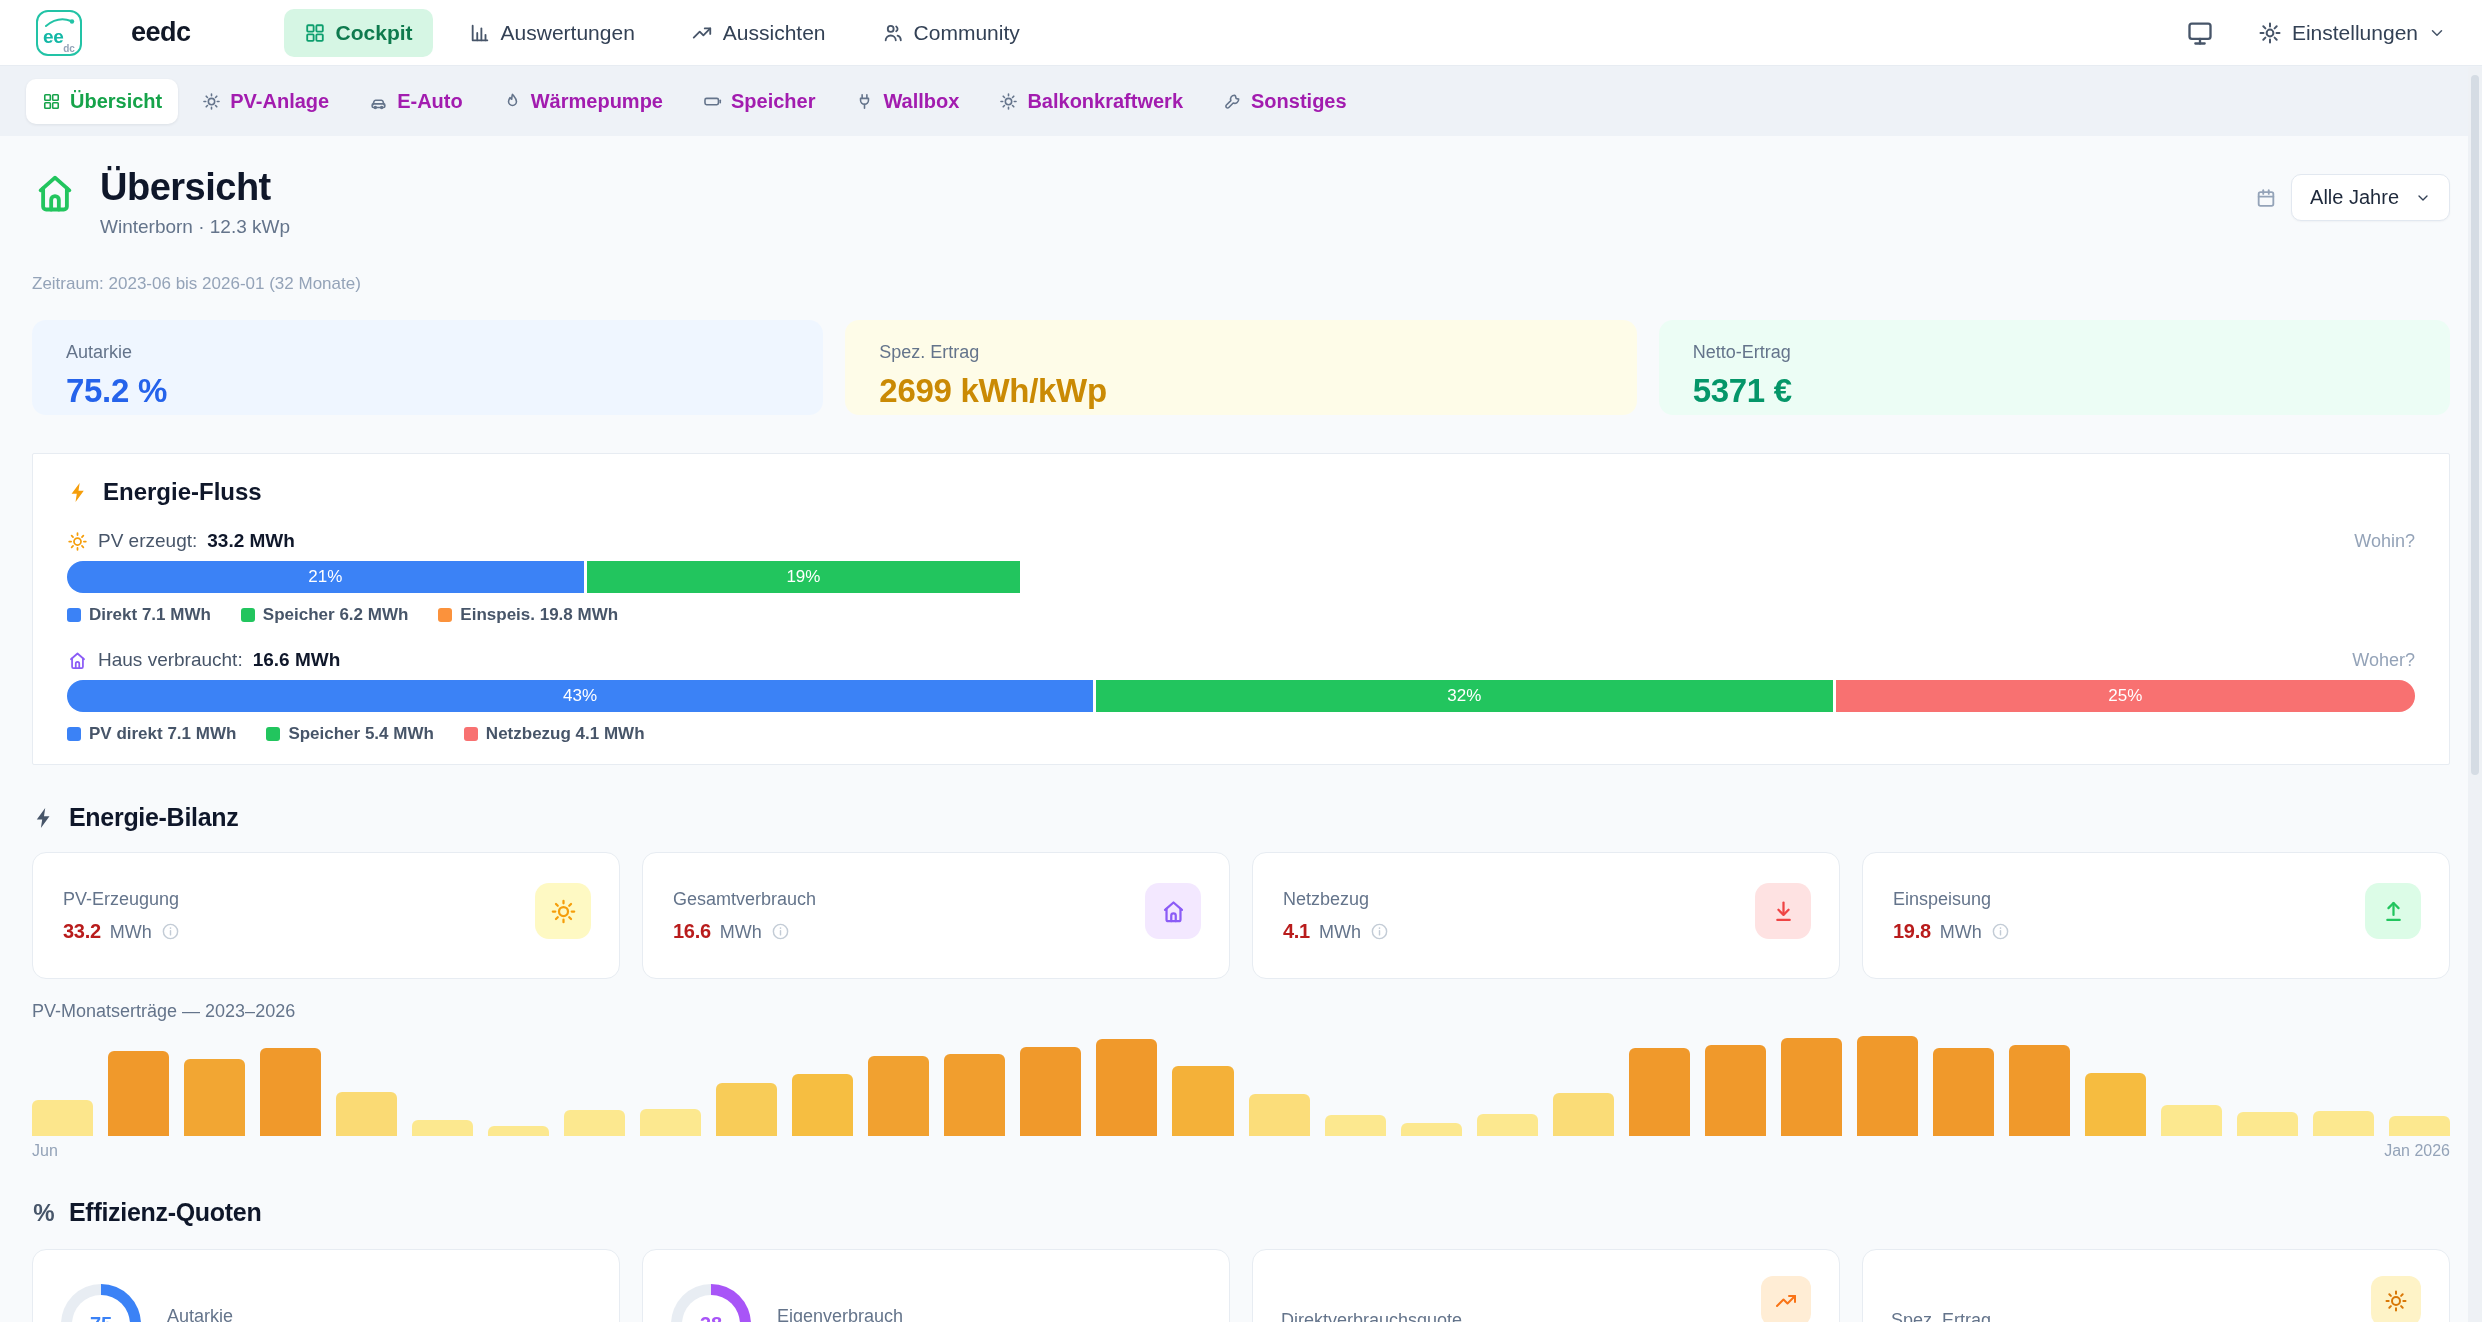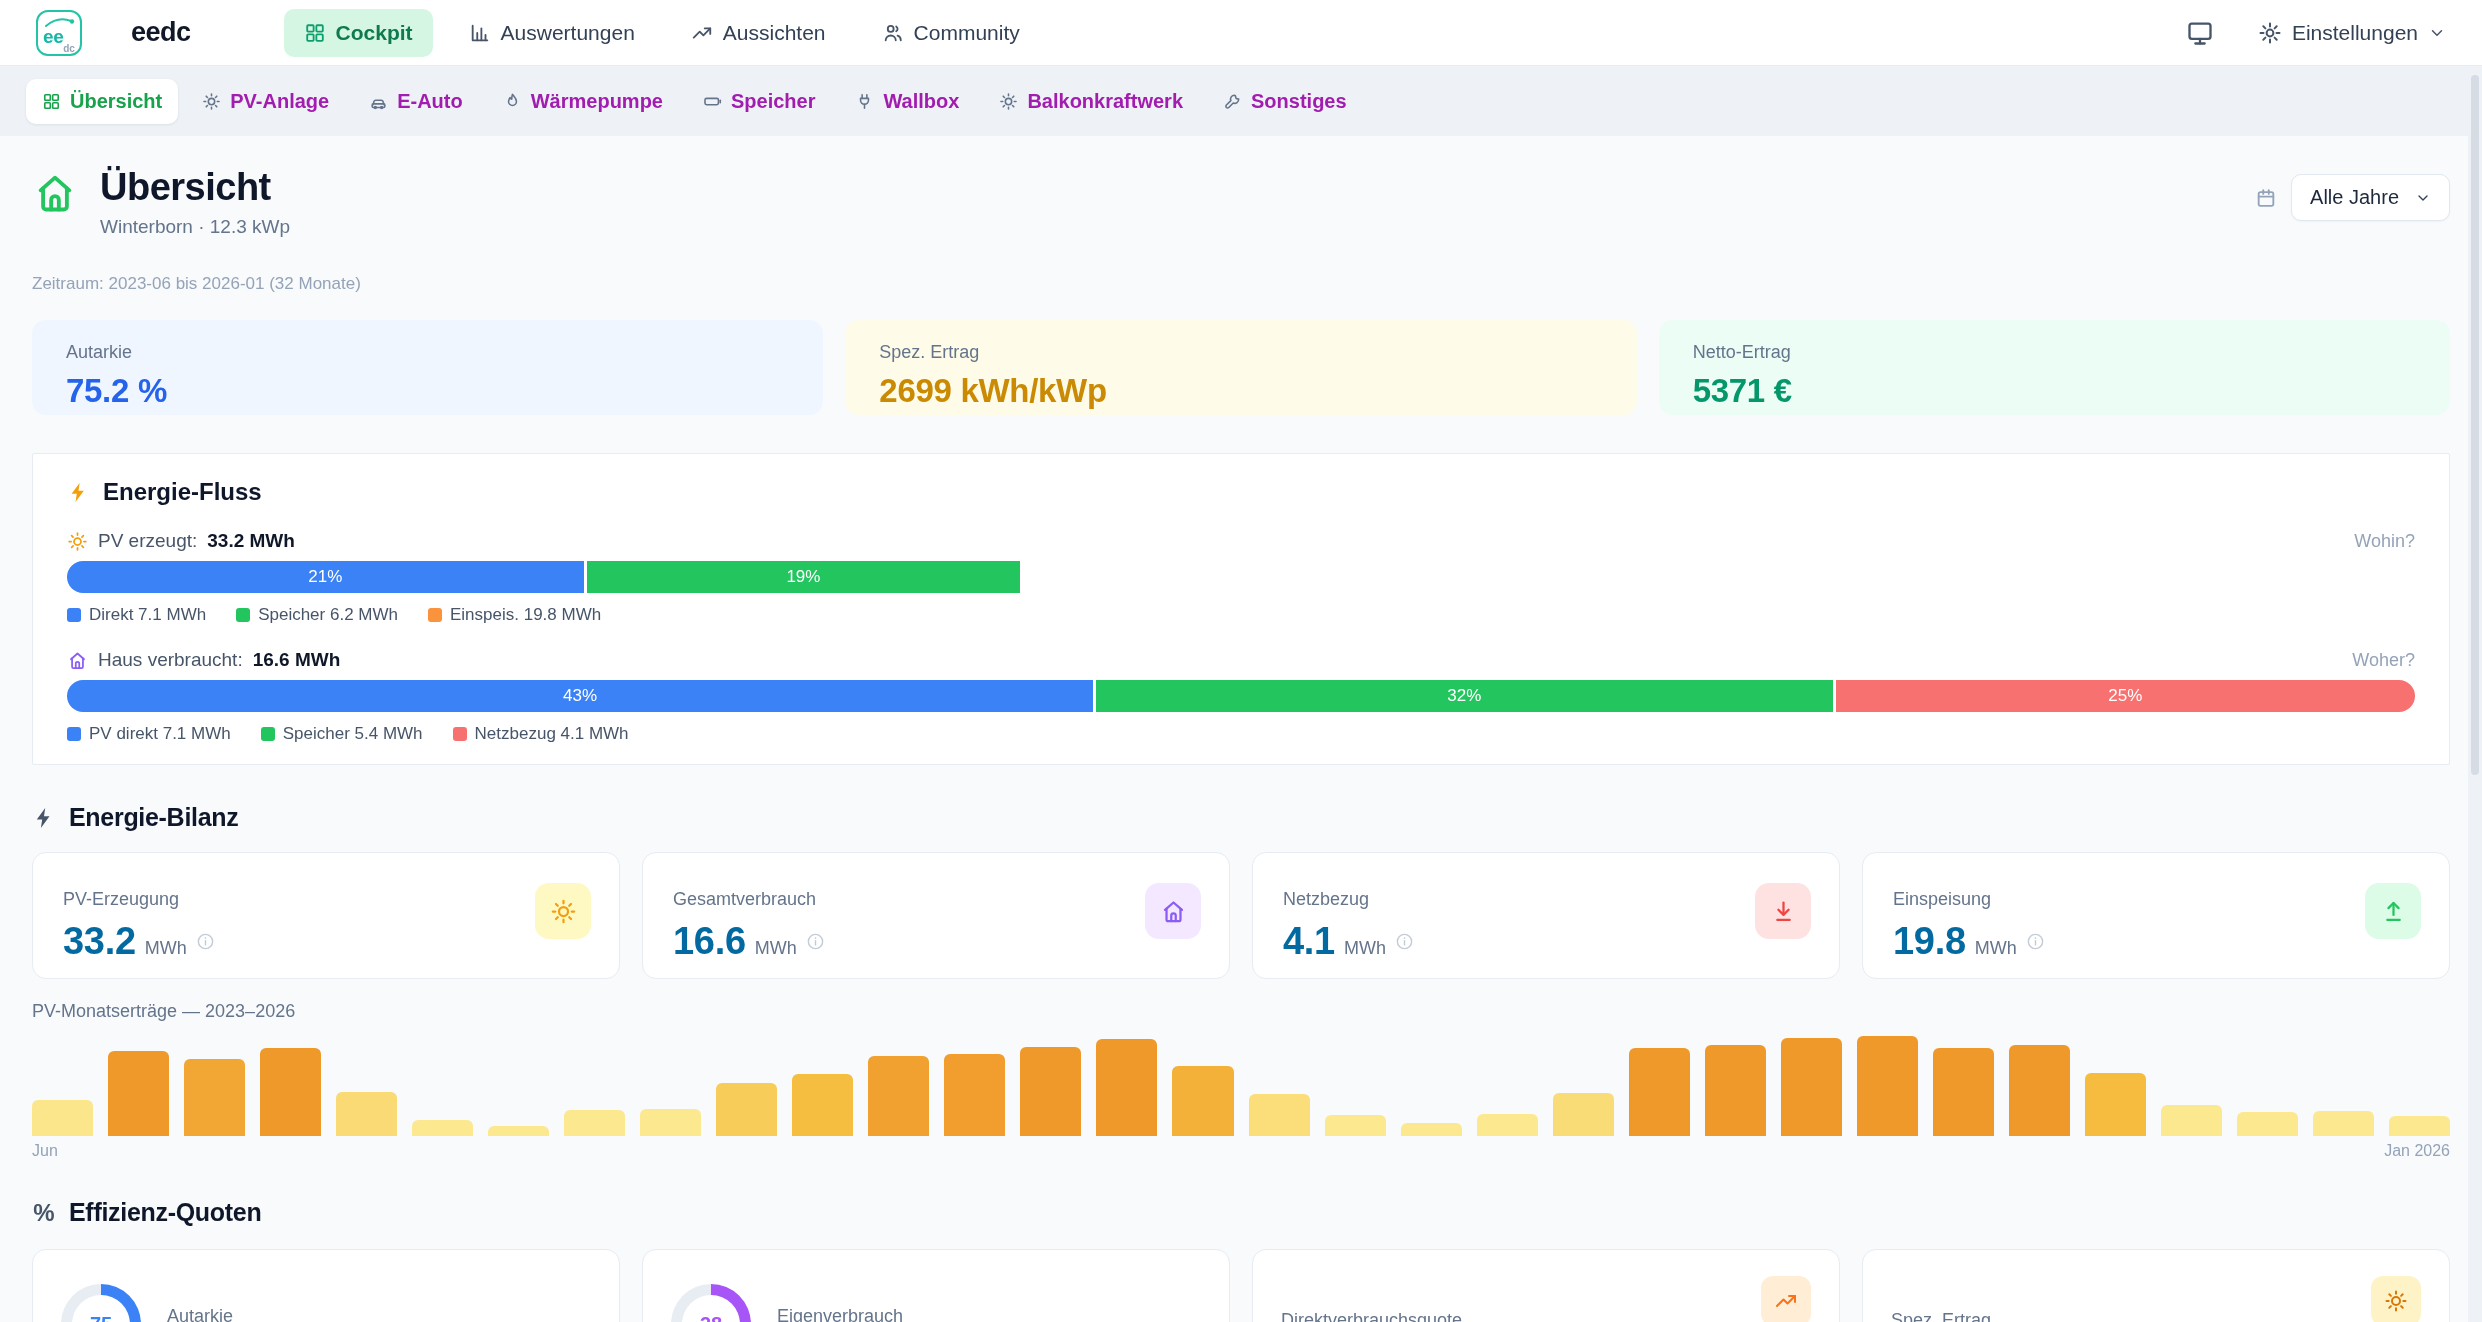--- a/index.html
+++ b/index.html
@@ -58,36 +58,36 @@
   .sec-title{font-size:24px;font-weight:bold;color:#0F172A;}
   .bolt-amber{width:23px;height:23px;color:#F59E0B;}
   .flow-row-head{display:flex;align-items:center;gap:10px;margin-top:24px;font-size:19px;color:#475569;}
   .flow-row-head .icon{width:21px;height:21px;}
   .flow-val{font-weight:bold;color:#0F172A;}
   .flow-hint{margin-left:auto;font-size:18px;color:#94A3B8;}
   .flow-bar{display:flex;height:32px;border-radius:16px;overflow:hidden;margin-top:9px;}
   .seg{display:flex;align-items:center;justify-content:center;color:#fff;font-size:17px;}
   .seg + .seg{border-left:3px solid #fff;box-sizing:border-box;}
   .flow-legend{display:flex;gap:30px;margin-top:12px;}
-  .leg-item{display:flex;align-items:center;gap:8px;font-size:17px;color:#475569;}
+  .leg-item{display:flex;align-items:center;gap:8px;font-size:17px;color:#475569;font-weight:bold;}
   .leg-sw{width:14px;height:14px;border-radius:3px;}
   .flow-row + .flow-row{margin-top:14px;}
 
   
   .section-head{display:flex;align-items:center;gap:13px;margin-top:38px;}
   .section-head .icon{width:24px;height:24px;color:#475569;}
   .section-head .pct-glyph{font-size:24px;font-weight:bold;color:#475569;width:24px;text-align:center;}
   .section-title{font-size:25px;font-weight:bold;color:#0F172A;letter-spacing:-.3px;}
 
   
   .bal-row{display:grid;grid-template-columns:repeat(4,1fr);gap:22px;margin-top:20px;}
   .bal-card{position:relative;background:#fff;border:1px solid #E7ECF2;border-radius:14px;height:127px;padding:36px 30px 0;box-sizing:border-box;}
   .bal-label{font-size:18px;color:#64748B;}
   .bal-val-row{display:flex;align-items:baseline;gap:9px;margin-top:10px;}
-  .bal-value{font-size:38px;font-weight:bold;color:#0369a1;letter-spacing:-.3px;text-align:center;}
+  .bal-value{font-size:20px;font-weight:bold;color:#b91c1c;letter-spacing:-.3px;text-align:center;}
   .bal-unit{font-size:18px;color:#64748B;}
   .info-ic{width:19px;height:19px;color:#C3CCD6;align-self:center;cursor:pointer;}
   .chip{position:absolute;top:30px;right:28px;width:56px;height:56px;border-radius:14px;display:flex;align-items:center;justify-content:center;}
   .chip .icon{width:27px;height:27px;}
 
   
   .chart-title{font-size:18px;color:#64748B;margin-top:22px;}
   .chart-bars{display:flex;align-items:flex-end;gap:15px;height:100px;margin-top:14px;}
   .chart-bar{flex:1;border-radius:6px 6px 0 0;}
   .chart-axis{display:flex;justify-content:space-between;font-size:16px;color:#94A3B8;margin-top:6px;}

